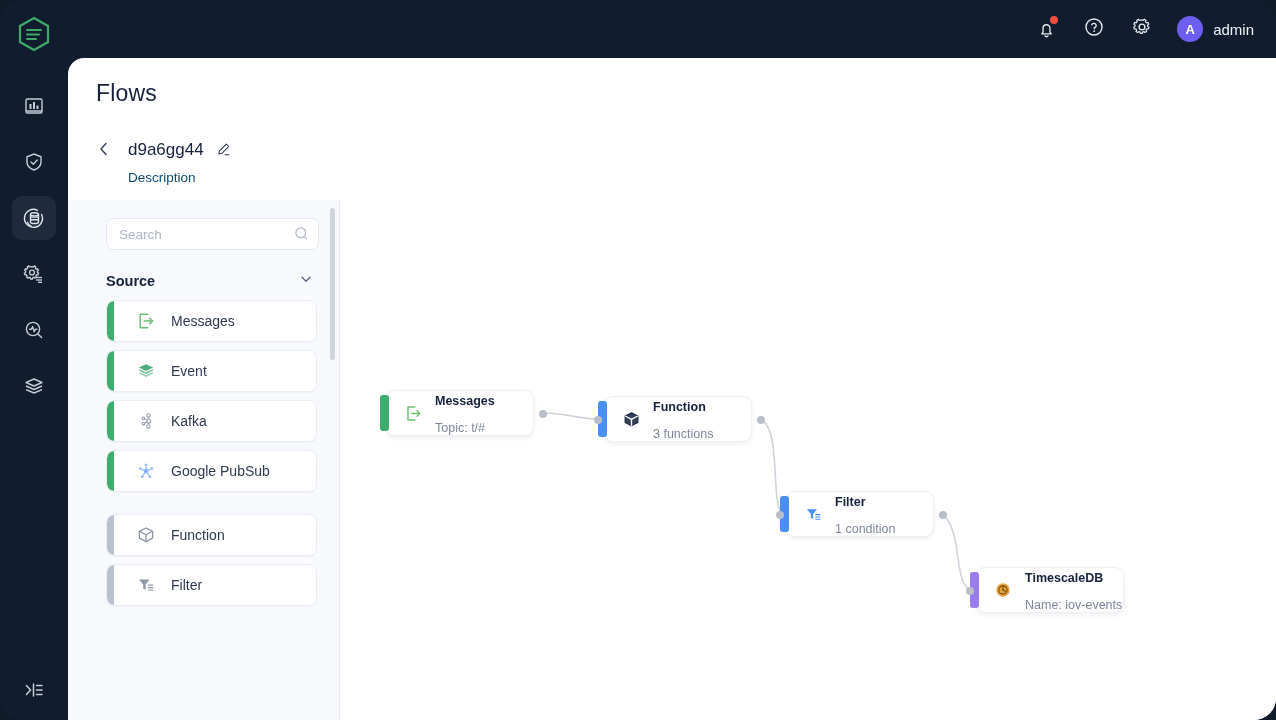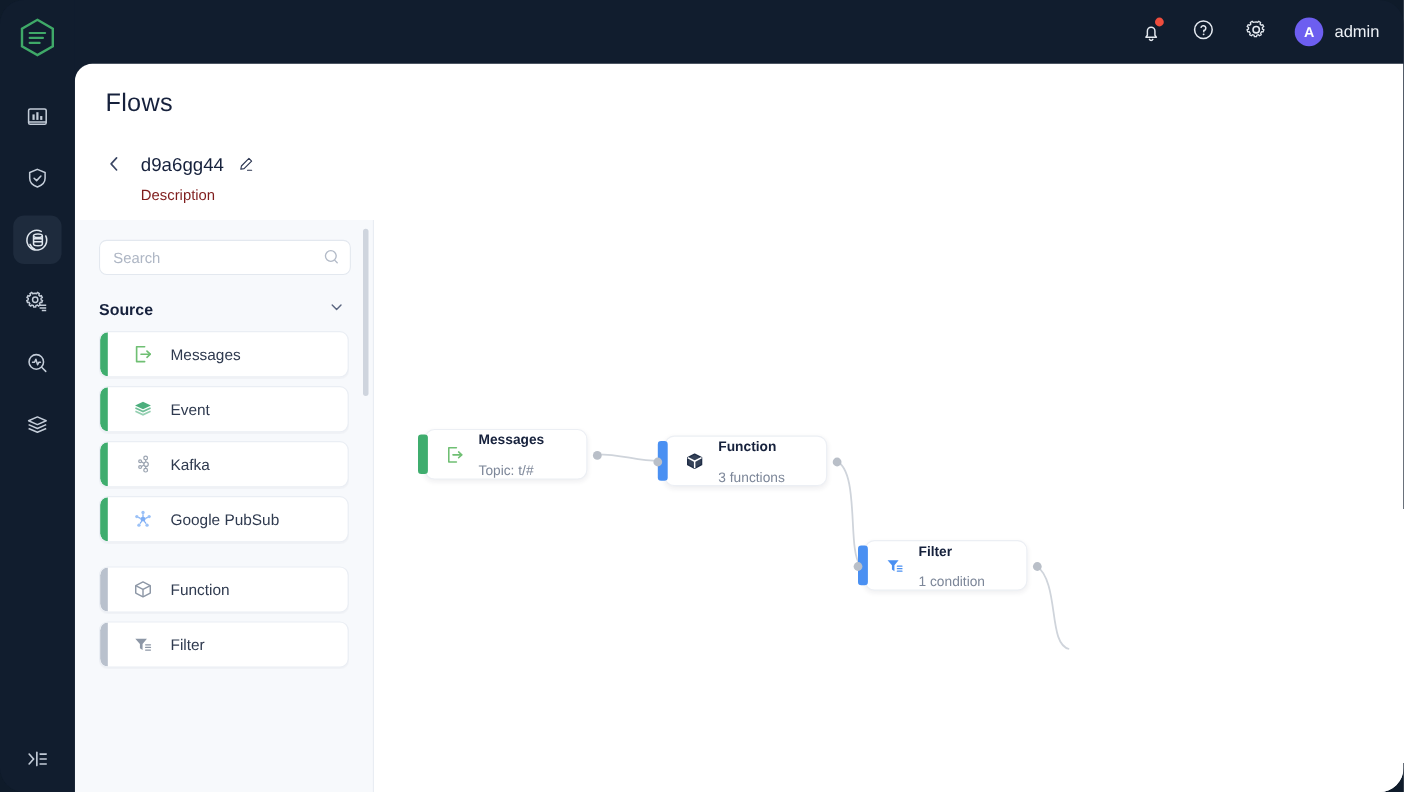--- a/index.html
+++ b/index.html
@@ -64,34 +64,34 @@
   #page-title {
     position: absolute; left: 28px; top: 22px;
     font-size: 23px; font-weight: normal; color: #16213c; letter-spacing: .2px;
   }
   #flow-head { position: absolute; left: 28px; top: 80px; display: flex; align-items: flex-start; }
   #back-btn { width: 22px; height: 26px; cursor: pointer; display:flex; align-items:center; }
   #flow-meta { margin-left: 10px; }
   #flow-name-row { display: flex; align-items: center; gap: 12px; height: 24px; }
   #flow-name { font-size: 17px; font-weight: normal; color: #16213c; }
   #edit-btn { cursor: pointer; width: 16px; height: 16px; display:flex; }
-  #flow-desc { margin-top: 8px; font-size: 13.5px; color: #7f1d1d; }
+  #flow-desc { margin-top: 8px; font-size: 13.5px; color: #0c4a6e; }
   #update-btn {
     position: absolute; right: 24px; top: 148px;
     background: #5a46e8; color: #fff; border: none;
     font-size: 14px; font-family: inherit;
     padding: 9px 18px; border-radius: 7px; cursor: pointer;
   }
 
   
   #body { position: absolute; left: 0; top: 142px; width: 1208px; height: 520px; display: flex; }
   #palette {
     position: relative; width: 272px; height: 520px;
     background: #f7f9fc; border-right: 1px solid #e9edf3;
-    padding: 18px 0 0 0; overflow: hidden;
+    padding: 18px 0 0 16px; overflow: hidden;
   }
   #search-wrap { margin: 0 20px 0 22px; position: relative; }
   #search-input {
     width: 100%; height: 32px; border: 1px solid #e3e8ef; border-radius: 7px;
     background: #fff; padding: 0 32px 0 12px;
     font-size: 13.5px; font-family: inherit; color: #39435a; outline: none;
   }
   #search-input::placeholder { color: #aeb6c4; }
   #search-icon { position: absolute; right: 10px; top: 8px; pointer-events: none; }
 
@@ -483,17 +483,33 @@
             </svg>
           </span>
           <span class="ntext">
             <span class="ntitle">Filter</span>
             <span class="nsub" style="display:block">1 condition</span>
           </span>
           <span class="port" style="left:-11px; top:19px;"></span>
           <span class="port" style="left:152px; top:19px;"></span>
         </div>
 
+        <div class="node" style="left:636px; top:367px; width:148px; height:46px;">
+          <span class="nbar" style="background:#9b7bf0"></span>
+          <span class="npic">
+            <svg width="18" height="18" viewBox="0 0 20 20">
+              <circle cx="10" cy="10" r="7.4" fill="#e8a33d"></circle>
+              <circle cx="10" cy="10" r="4.6" fill="none" stroke="#6a4410" stroke-width="1.2"></circle>
+              <line x1="10" y1="10" x2="10" y2="6.6" stroke="#6a4410" stroke-width="1.2" stroke-linecap="round"></line>
+              <line x1="10" y1="10" x2="12.6" y2="11.4" stroke="#6a4410" stroke-width="1.2" stroke-linecap="round"></line>
+            </svg>
+          </span>
+          <span class="ntext">
+            <span class="ntitle">TimescaleDB</span>
+            <span class="nsub" style="display:block">Name: iov-events</span>
+          </span>
+          <span class="port" style="left:-11px; top:19px;"></span>
+        </div>
 
       </div>
     </div>
   </div>
 </div>
 
 </body></html>

